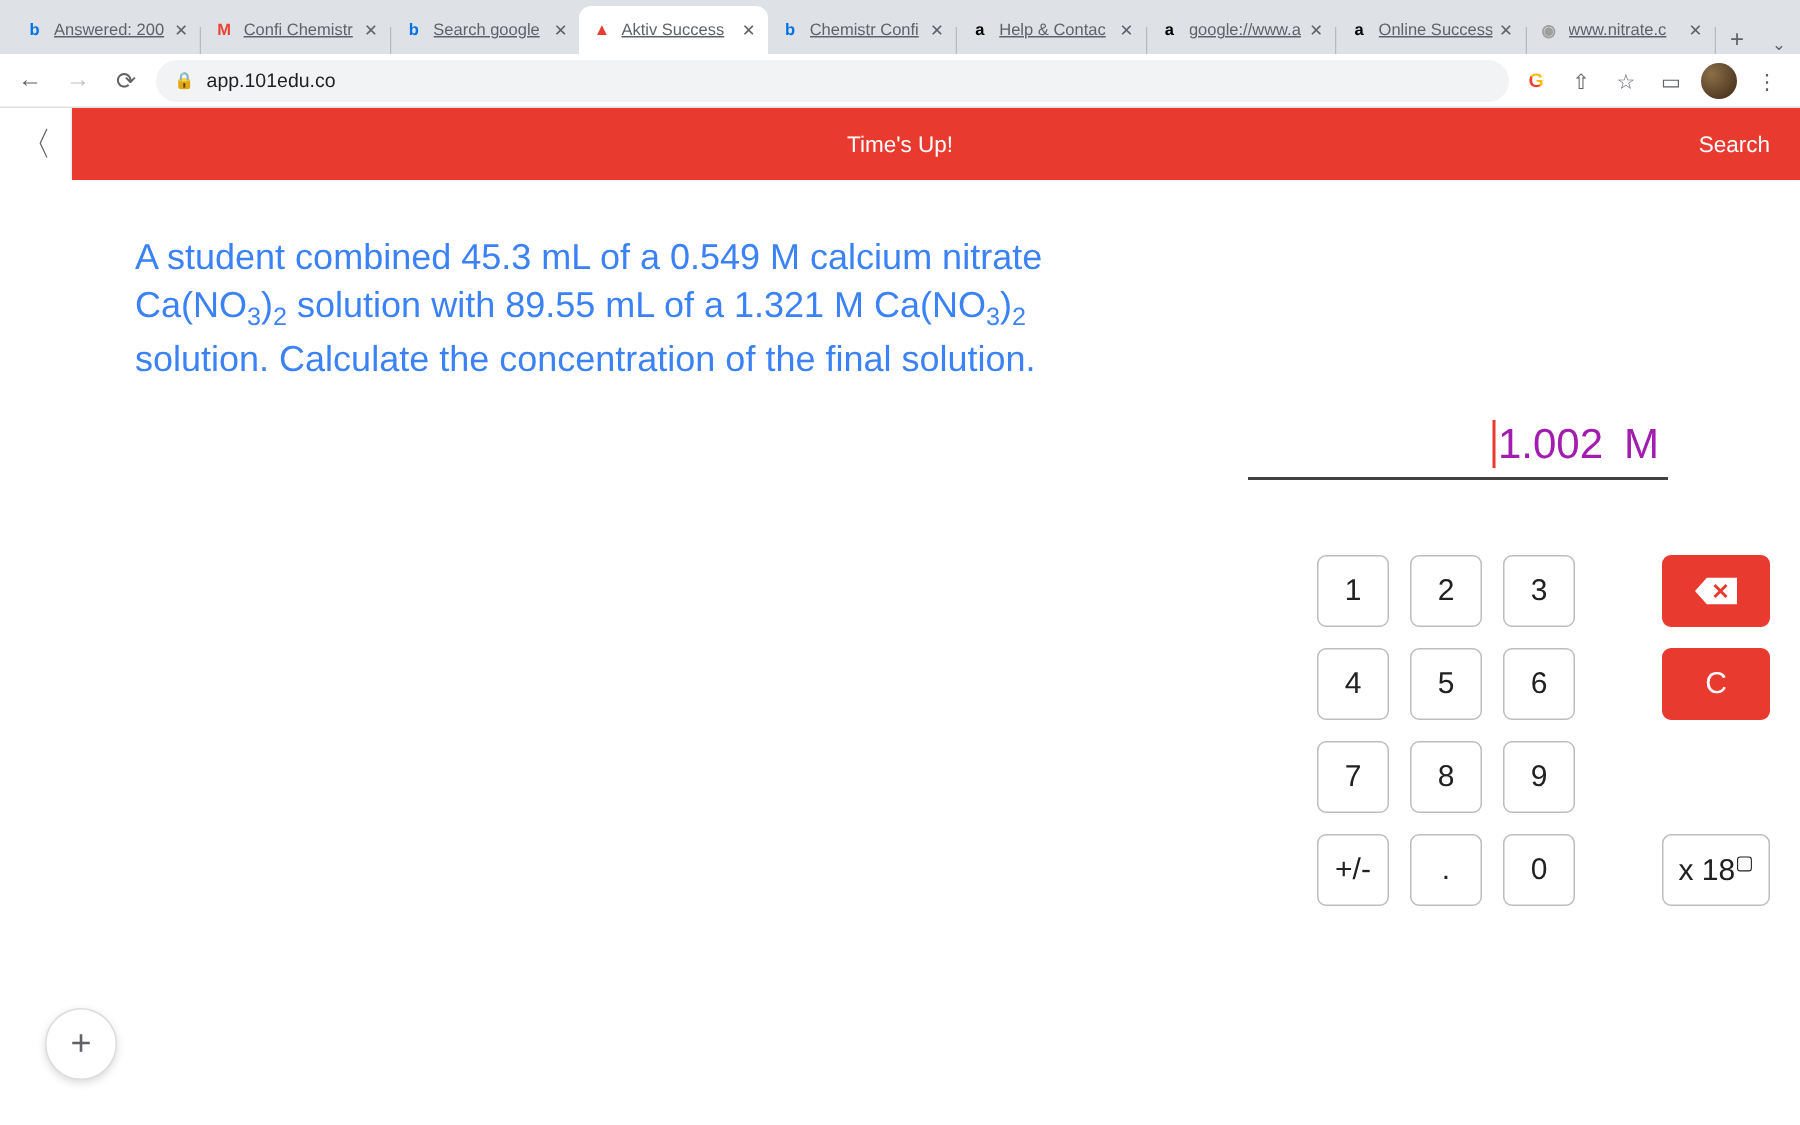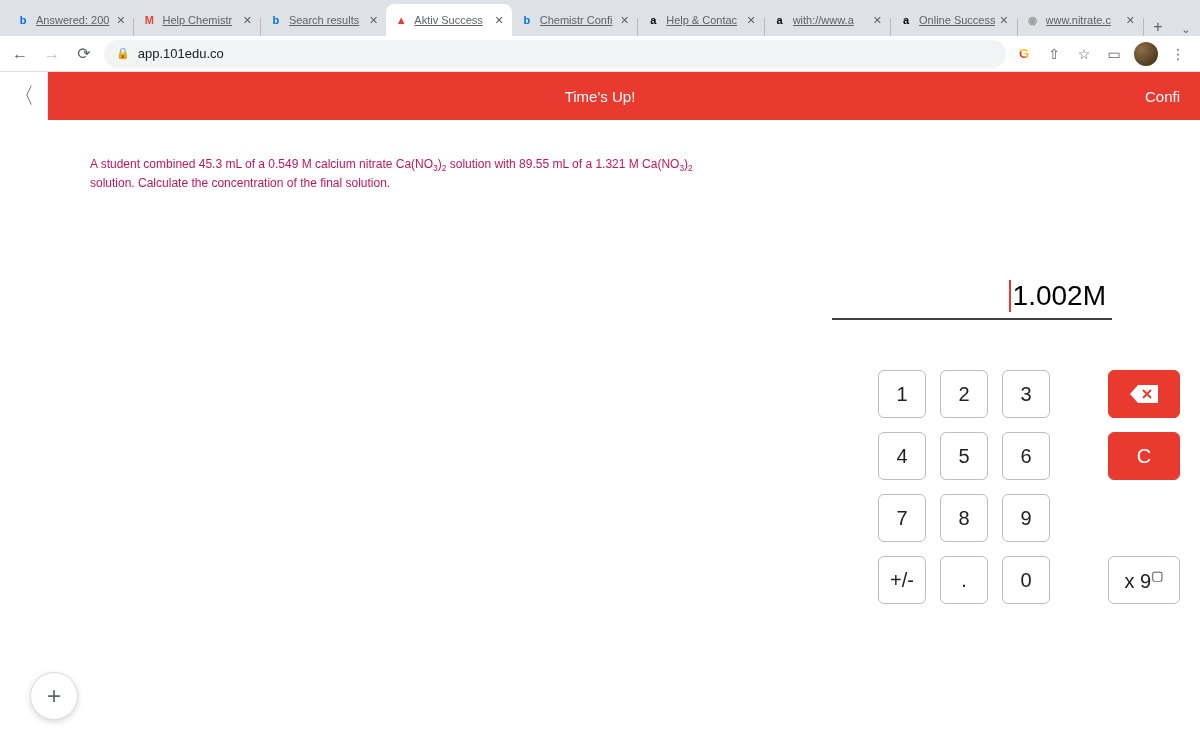--- a/index.html
+++ b/index.html
@@ -26,25 +26,25 @@
     .avatar { width: 24px; height: 24px; border-radius: 50%; background: radial-gradient(circle at 30% 30%, #8b6f47, #3d2817); }
 
     
     .app-header { height: 48px; background: #e93a30; display: flex; align-items: center; color: #fff; position: relative; }
     .back-caret { width: 48px; height: 48px; display: flex; align-items: center; justify-content: center; background: #fff; color: #616161; font-size: 22px; border-right: 1px solid #eee; }
     .header-center { position: absolute; left: 50%; transform: translateX(-50%); font-size: 15px; text-align: center; }
     .submit { margin-left: auto; padding: 0 20px; font-size: 15px; }
 
     
     .content { position: relative; height: calc(750px - 36px - 36px - 48px); background: #fff; }
-    .question { position: absolute; left: 90px; top: 36px; width: 640px; font-size: 12px; line-height: 1.35; color: #be185d; }
+    .question { position: absolute; left: 90px; top: 36px; width: 640px; font-size: 24px; line-height: 1.35; color: #3b82f6; }
     sub { font-size: 0.7em; }
 
     
-    .answer-display { position: absolute; right: 88px; top: 160px; width: 280px; text-align: right; border-bottom: 2px solid #424242; padding: 0 6px 6px 0; font-size: 28px; color: #000000; display: flex; justify-content: flex-end; }
+    .answer-display { position: absolute; right: 88px; top: 160px; width: 280px; text-align: right; border-bottom: 2px solid #424242; padding: 0 6px 6px 0; font-size: 28px; color: #a21caf; display: flex; justify-content: flex-end; gap: 14px; }
     .cursor { border-left: 2px solid #e93a30; padding-left: 2px; }
 
     
     .keypad { position: absolute; right: 20px; top: 250px; display: grid; grid-template-columns: 48px 48px 48px 30px 72px; grid-auto-rows: 48px; gap: 14px; }
     .key { border: 1px solid #bdbdbd; border-radius: 6px; background: #fff; display: flex; align-items: center; justify-content: center; font-size: 20px; color: #212121; }
     .key.red { background: #e93a30; border-color: #e93a30; color: #fff; }
     .key.spacer { border: none; background: transparent; }
     .key .sup { font-size: 0.65em; vertical-align: super; }
 
     
@@ -57,27 +57,27 @@
 
 <div class="tab-strip">
   <div class="tab">
       <span class="favicon" style="color:#0073e6">b</span>
       <span class="title">Answered: 200</span>
       <span class="close">✕</span>
     </div>
   <div class="tab-separator"></div>
   <div class="tab">
       <span class="favicon" style="color:#ea4335">M</span>
-      <span class="title">Help Chemistr</span>
+      <span class="title">Confi Chemistr</span>
       <span class="close">✕</span>
     </div>
   <div class="tab-separator"></div>
   <div class="tab">
       <span class="favicon" style="color:#0073e6">b</span>
-      <span class="title">Search results</span>
+      <span class="title">Search google</span>
       <span class="close">✕</span>
     </div>
   <div class="tab active">
       <span class="favicon" style="color:#e93a30">▲</span>
       <span class="title">Aktiv Success</span>
       <span class="close">✕</span>
     </div>
   <div class="tab">
       <span class="favicon" style="color:#0073e6">b</span>
       <span class="title">Chemistr Confi</span>
@@ -85,21 +85,21 @@
     </div>
   <div class="tab-separator"></div>
   <div class="tab">
       <span class="favicon" style="color:#000">a</span>
       <span class="title">Help &amp; Contac</span>
       <span class="close">✕</span>
     </div>
   <div class="tab-separator"></div>
   <div class="tab">
       <span class="favicon" style="color:#000">a</span>
-      <span class="title">with://www.a</span>
+      <span class="title">google://www.a</span>
       <span class="close">✕</span>
     </div>
   <div class="tab-separator"></div>
   <div class="tab">
       <span class="favicon" style="color:#000">a</span>
       <span class="title">Online Success</span>
       <span class="close">✕</span>
     </div>
   <div class="tab-separator"></div>
   <div class="tab">
@@ -126,21 +126,21 @@
     <div class="toolbar-icon">☆</div>
     <div class="toolbar-icon">▭</div>
     <div class="avatar"></div>
     <div class="toolbar-icon">⋮</div>
   </div>
 </div>
 
 <div class="app-header">
   <div class="back-caret">〈</div>
   <div class="header-center">Time's Up!</div>
-  <div class="submit">Confi</div>
+  <div class="submit">Search</div>
 </div>
 
 <div class="content">
   <div class="question">
     <span>A student combined 45.3 mL of a 0.549 M calcium nitrate Ca(NO</span><sub>3</sub><span>)</span><sub>2</sub>
     <span>solution with 89.55 mL of a 1.321 M Ca(NO</span><sub>3</sub><span>)</span><sub>2</sub><span> solution. Calculate the concentration of the final solution.</span>
   </div>
 
   <div class="answer-display">
     <span class="cursor">1.002</span>
@@ -169,18 +169,18 @@
     <div class="key">8</div>
     <div class="key">9</div>
     <div class="key spacer"></div>
     <div class="key spacer"></div>
 
     <div class="key">+/-</div>
     <div class="key">.</div>
     <div class="key">0</div>
     <div class="key spacer"></div>
     <div class="key">
-        <span><span>x 9</span><span class="sup">▢</span></span>
+        <span><span>x 18</span><span class="sup">▢</span></span>
       </div>
   </div>
 
   <div class="fab">+</div>
 </div>
 
 </body></html>

